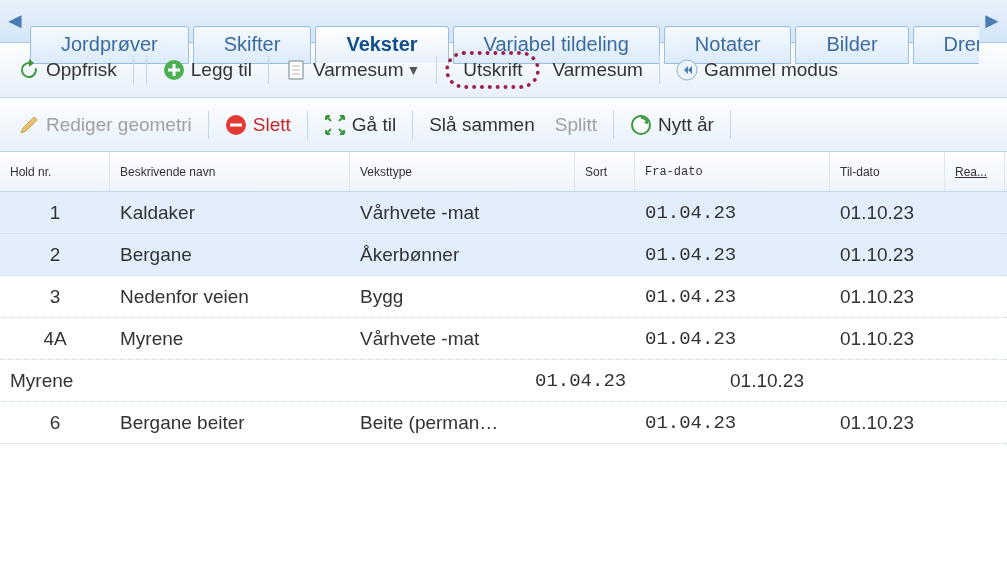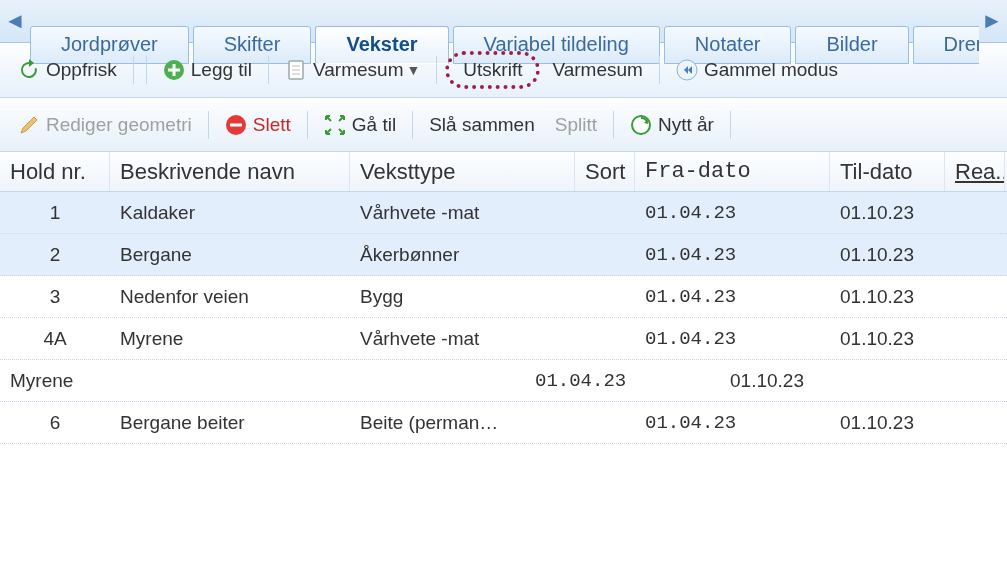--- a/index.html
+++ b/index.html
@@ -104,21 +104,21 @@
   border: 4px dotted #9c1f4d;
   border-radius: 20px;
   padding: 4px 14px;
 }
 .table-header {
   display: flex;
   background: linear-gradient(#fdfeff, #eef4fb);
   border-bottom: 1px solid #c3d7eb;
   height: 40px;
   align-items: flex-end;
-  font-size: 22px;
+  font-size: 12px;
   color: #333;
 }
 .th {
   padding: 0 10px;
   border-right: 1px solid #dbe6f2;
   height: 100%;
   display: flex;
   align-items: center;
   white-space: nowrap;
   overflow: hidden;

